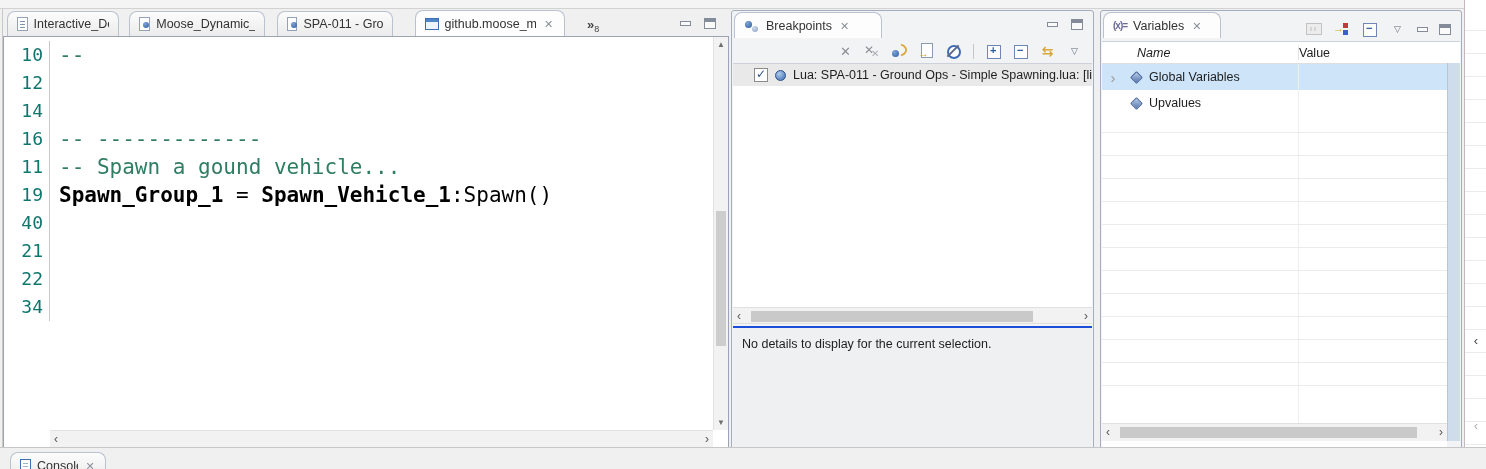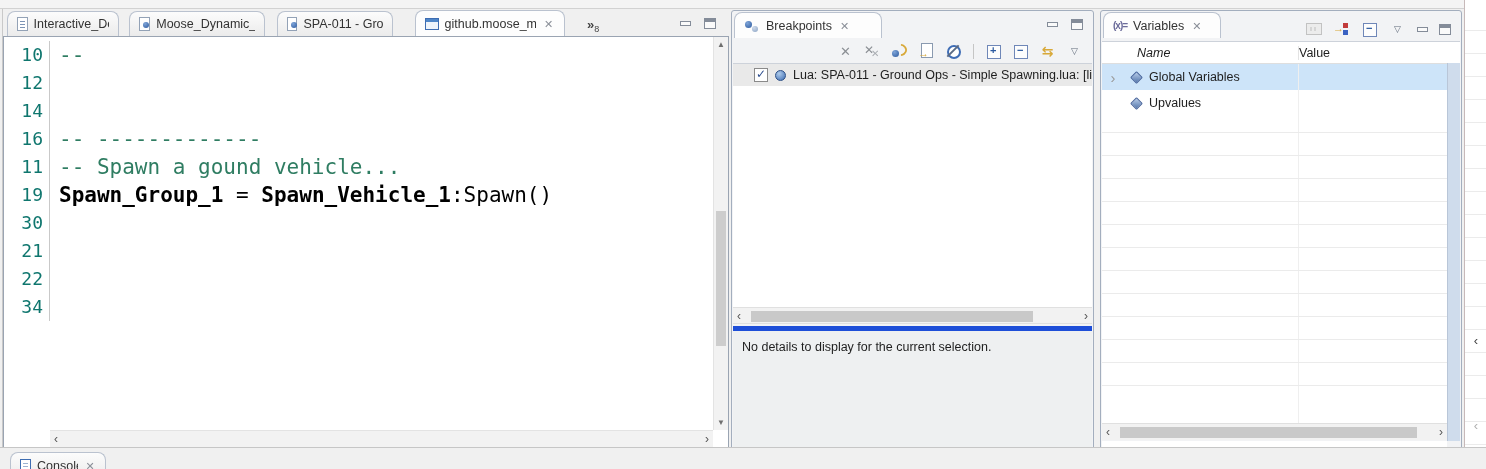--- a/index.html
+++ b/index.html
@@ -130,21 +130,21 @@
   
   .bp-list { position:absolute; left:1px; right:1px; top:52px; height:244px; background:#fff; border-top:1px solid #cdd2da; }
   .bp-item { display:flex; align-items:center; gap:7px; height:22px; padding-left:21px;
     background:#e9e9e9; white-space:nowrap; overflow:hidden; }
   .checkbox { position:relative; width:14px; height:14px; background:#fff; border:1px solid #8a8a8a; flex:0 0 auto; }
   .checkbox::before { content:"✓"; position:absolute; left:1px; top:-2px; font-size:12px; font-weight:bold; color:#2f4f8f; }
   .bp-dot { width:11px; height:11px; border-radius:50%; flex:0 0 auto;
     background:radial-gradient(circle at 35% 30%,#aecbeb,#3d6cb3); border:1px solid #2c4f86; }
   .bp-hscroll { left:1px; right:1px; top:296px; border-top:1px solid #e0e0e0; border-bottom:1px solid #e0e0e0; }
   .bp-details { position:absolute; left:1px; right:1px; top:315px; bottom:1px;
-    background:#eef0f1; border-top:5px solid #1d4ed8; padding:9px 0 0 9px; }
+    background:#eef0f1; border-top:2px solid #1d4ed8; padding:9px 0 0 9px; }
 
   
   .vars-body { position:absolute; left:1px; right:1px; top:30px; height:382px; background:#fff; border-top:1px solid #cdd2da; }
   .vars-header { display:flex; height:22px; border-bottom:1px solid #dedede; align-items:center; }
   .vh-name { width:196px; padding-left:35px;font-style:italic; }
   .vh-value { flex:1; padding-left:0; border-left:1px solid #e3e3e3; }
   .var-row { display:flex; align-items:center; height:26px; }
   .var-row.selected { background:#cde4f9; }
   .expander { width:22px; text-align:center; color:#9a9a9a; font-size:15px; line-height:23px; }
   .expander.on::before { content:"›"; }
@@ -228,21 +228,21 @@
 
 
         <div class="crow">
           <span class="ruler"></span>
           <span class="ln">19</span>
           <span class="code"><span class="seg-global">Spawn_Group_1</span><span class="seg-plain"> = </span><span class="seg-global">Spawn_Vehicle_1</span><span class="seg-plain">:Spawn()</span></span>
         </div>
 
         <div class="crow">
           <span class="ruler"></span>
-          <span class="ln">30</span>
+          <span class="ln">40</span>
           <span class="code"></span>
         </div>
         <div class="crow">
           <span class="ruler"></span>
           <span class="ln">21</span>
           <span class="code"></span>
         </div>
         <div class="crow">
           <span class="ruler"></span>
           <span class="ln">22</span>

